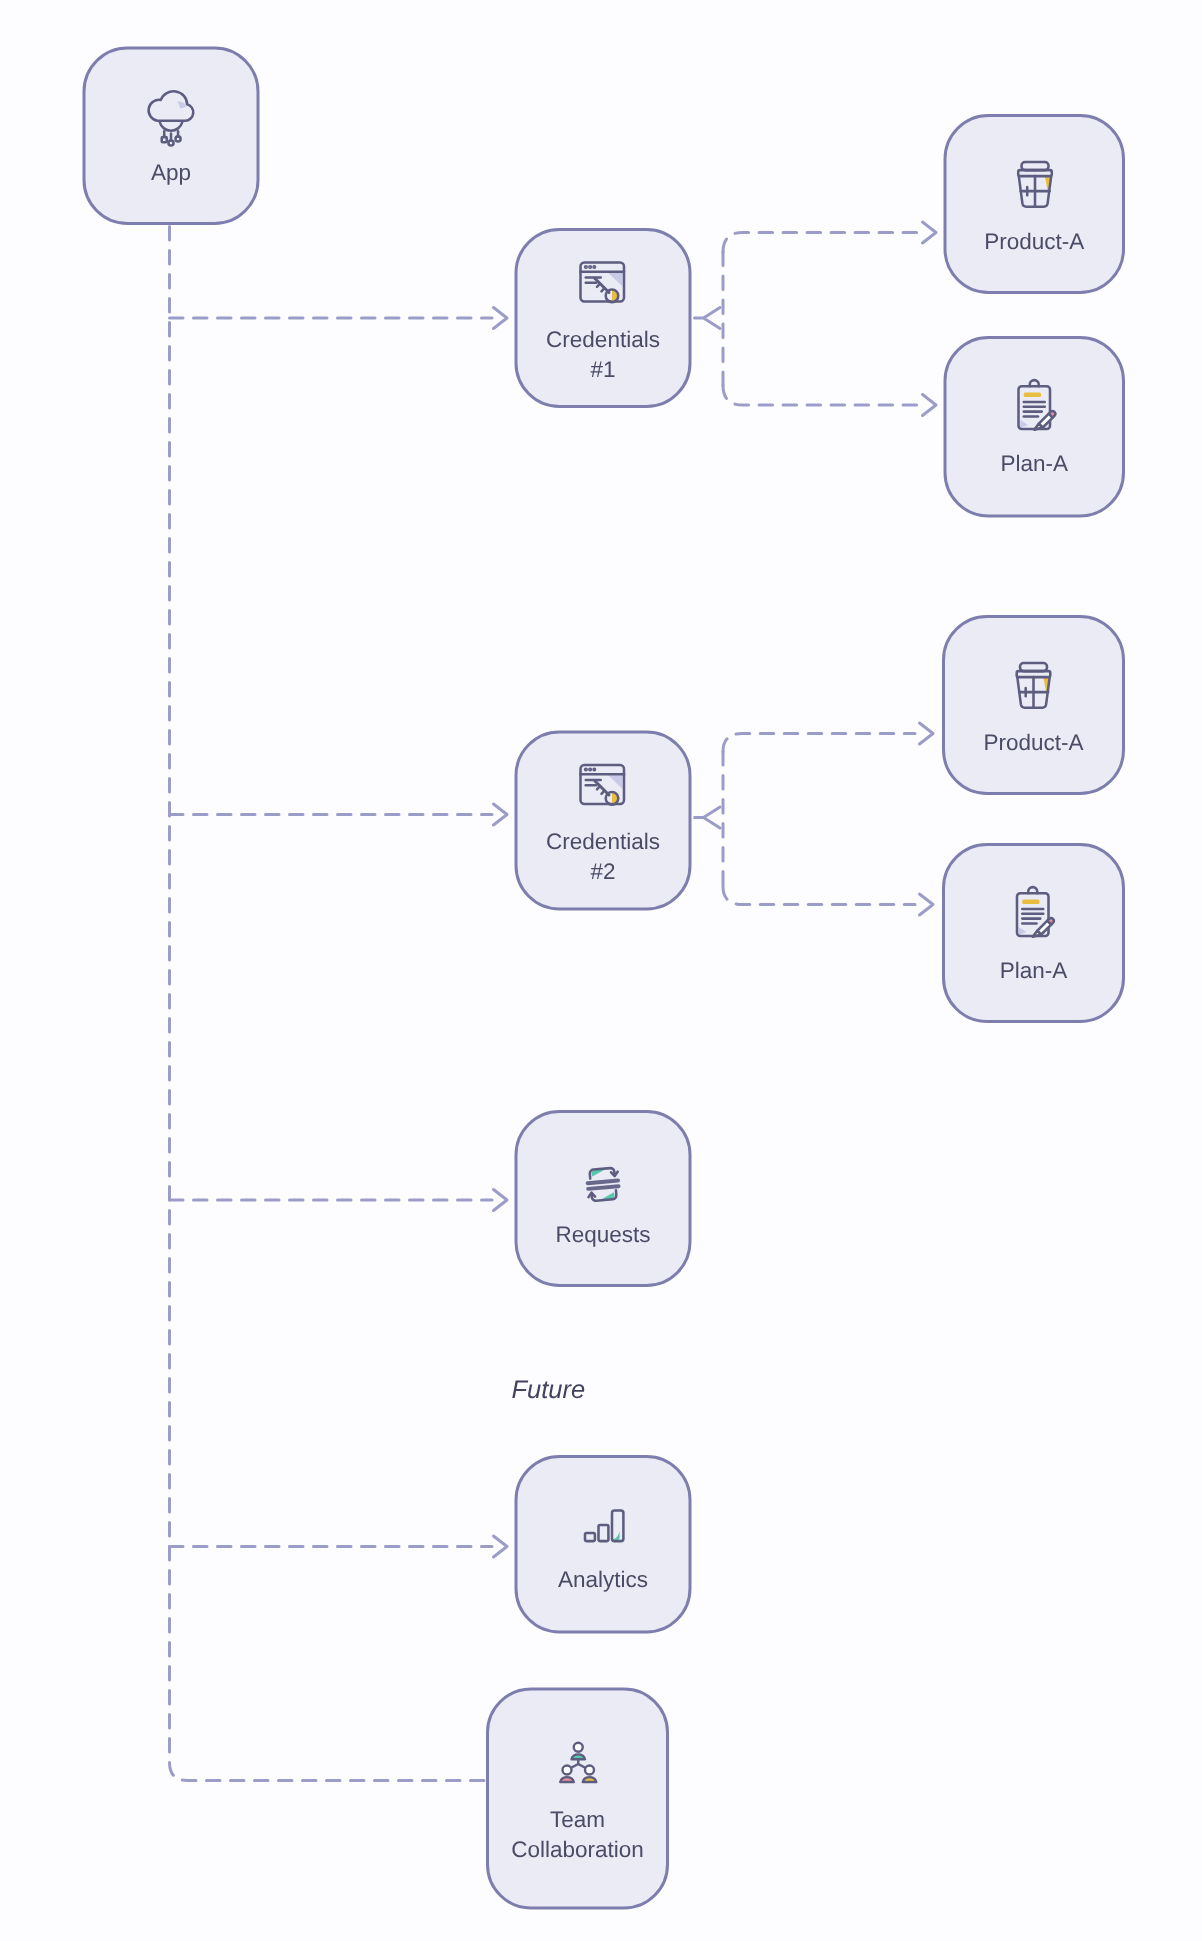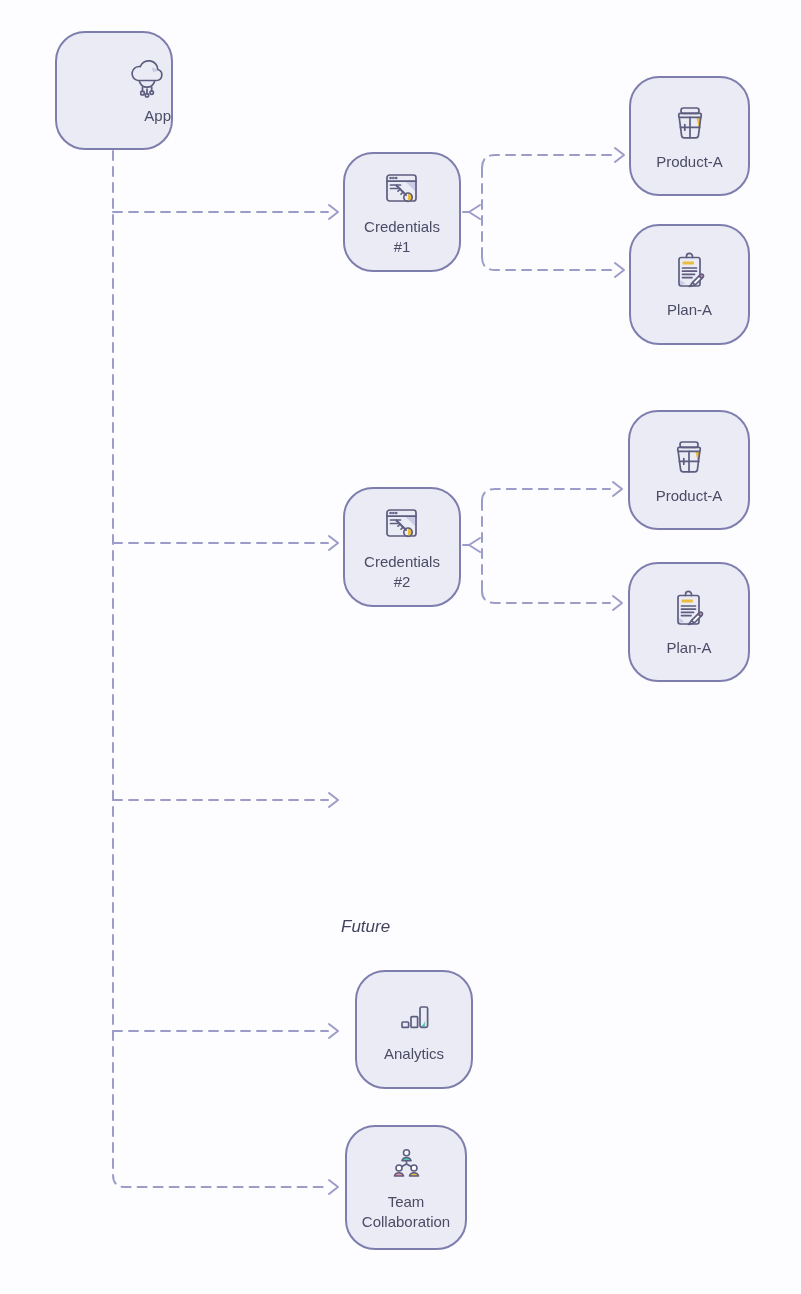--- a/index.html
+++ b/index.html
@@ -18,30 +18,30 @@
   .node-label{
     color:#4b4b66;font-size:15px;line-height:1.32;text-align:center;
     white-space:pre-line;max-width:108px;
   }
   .icon{display:block;}
   .section-label{
     position:absolute;z-index:2;color:#434360;font-size:17px;
     font-weight:normal;font-style:italic;
   }
   
-  #n-app{left:55px;top:31px;width:118px;height:119px;align-items:flex-end;}
+  #n-app{left:55px;top:31px;width:118px;height:119px;}
   #n-cred1{left:343px;top:152px;width:118px;height:120px;}
   #n-prodA1{left:629px;top:76px;width:121px;height:120px;}
   #n-planA1{left:629px;top:224px;width:121px;height:121px;}
   #n-cred2{left:343px;top:487px;width:118px;height:120px;}
   #n-prodA2{left:628px;top:410px;width:122px;height:120px;}
   #n-planA2{left:628px;top:562px;width:122px;height:120px;}
   #n-requests{left:343px;top:740px;width:118px;height:118px;}
-  #n-analytics{left:343px;top:970px;width:118px;height:119px;margin-left:12px;}
-  #n-team{left:345px;top:1125px;width:122px;height:125px;}
+  #n-analytics{left:343px;top:970px;width:118px;height:119px;}
+  #n-team{left:324px;top:1125px;width:122px;height:148px;}
   #future-label{left:341px;top:917px;}
 </style>
 </head>
 <body>
 
 <div id="canvas">
 
   <svg class="connectors" width="801" height="1294" viewBox="0 0 801 1294">
     <g stroke="#9c9cc8" stroke-width="2" fill="none" stroke-linecap="round" stroke-linejoin="round">
       <path class="dash" d="M113,151 V1175 Q113,1187 125,1187 H328"></path>
@@ -194,20 +194,35 @@
         <path d="M16.5 25.4 H28.5"></path>
           <path d="M16.5 28.6 H26"></path>
         <path d="M23.5 37.5 L26.6 33.4 L29.2 36 Z" fill="#f6e2ae"></path>
         <path d="M26.6 33.4 L33.2 26.8 L35.8 29.4 L29.2 36 Z" fill="#fdfdff"></path>
         <path d="M33.2 26.8 l1.3 -1.3 a1.85 1.85 0 0 1 2.6 2.6 L35.8 29.4 Z" fill="#ee8f9c"></path>
       </g>
     </svg>
     <div class="node-label">Plan-A</div>
   </div>
 
+  <div class="node" id="n-requests">
+    <svg class="icon" width="46" height="46" viewBox="0 0 46 46">
+      <g transform="rotate(-5 23 24)" stroke="#5d5d80" stroke-width="1.7" fill="none" stroke-linecap="round" stroke-linejoin="round">
+        <path d="M16.3 18.8 L25.5 14.6 H18 a2.2 2.2 0 0 0 -2 1.6 z" fill="#57c7ad" stroke="none"></path>
+        <path d="M14.8 20 V16.8 a2.6 2.6 0 0 1 2.6 -2.6 h11.2 a2.6 2.6 0 0 1 2.6 2.6 V19"></path>
+        <polyline points="29,17 31.2,19.8 33.4,17"></polyline>
+        <path d="M29.7 30.4 L20.5 34.6 H28 a2.2 2.2 0 0 0 2 -1.6 z" fill="#57c7ad" stroke="none"></path>
+        <path d="M31.2 29.2 V32.4 a2.6 2.6 0 0 1 -2.6 2.6 H17.4 a2.6 2.6 0 0 1 -2.6 -2.6 V30.2"></path>
+        <polyline points="12.6,32.2 14.8,29.4 17,32.2"></polyline>
+        <rect x="11.5" y="21.6" width="23" height="2.6" rx="1.3" fill="#68688a" stroke="none"></rect>
+        <rect x="11.5" y="25.4" width="23" height="2.6" rx="1.3" fill="#68688a" stroke="none"></rect>
+      </g>
+    </svg>
+    <div class="node-label">Requests</div>
+  </div>
 
   <div class="section-label" id="future-label">Future</div>
 
   <div class="node" id="n-analytics">
     <svg class="icon" width="46" height="46" viewBox="0 0 46 46">
       <g stroke="#5d5d80" stroke-width="1.7" fill="none" stroke-linecap="round" stroke-linejoin="round">
         <path d="M29.4 31.4 q3.6 -1.1 4.7 -5.8 v4.6 a1.6 1.6 0 0 1 -1.6 1.6 z" fill="#57c7ad" stroke="none"></path>
         <rect x="11" y="27" width="6.6" height="5.4" rx="1"></rect>
         <rect x="20" y="21.6" width="6.6" height="10.8" rx="1"></rect>
         <rect x="29" y="12" width="7.6" height="20.4" rx="1.6"></rect>

